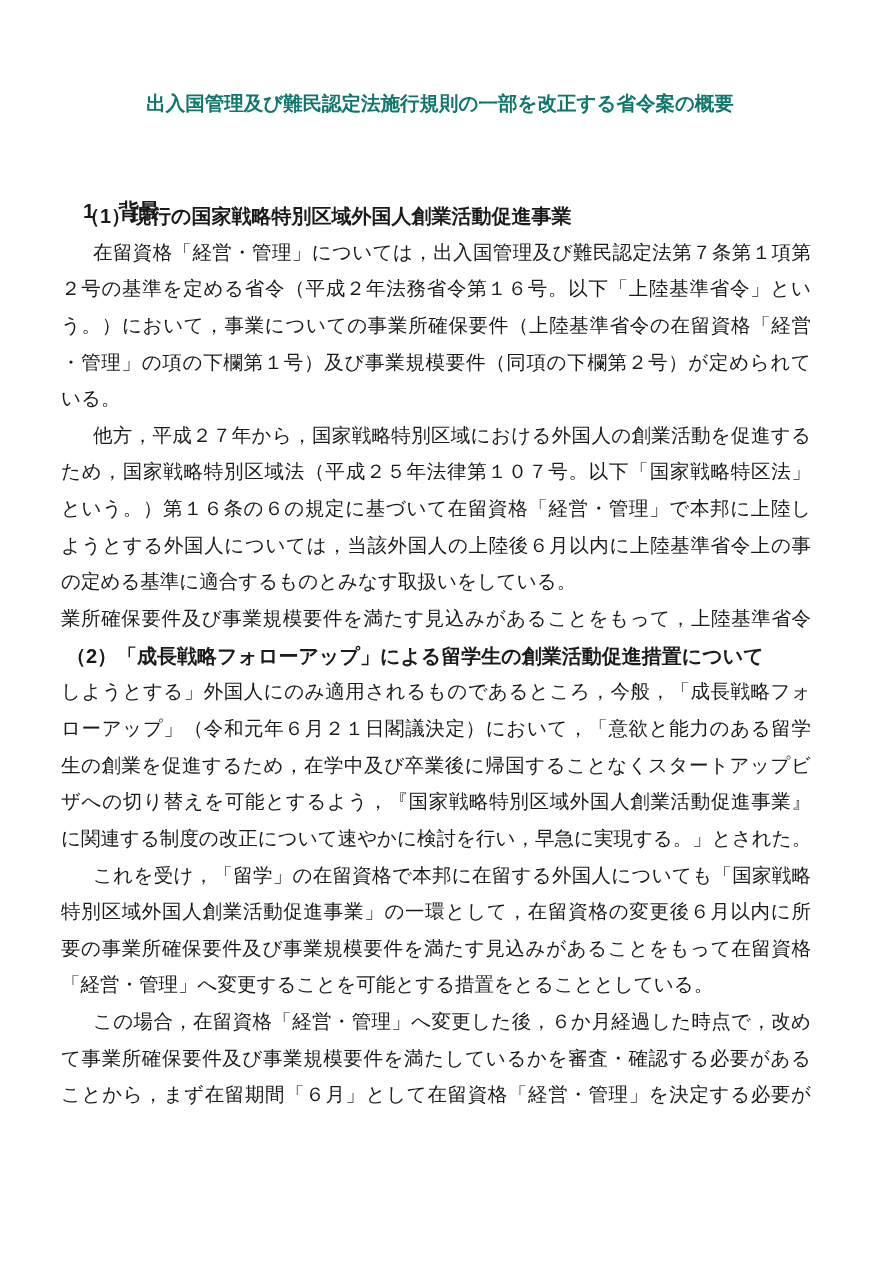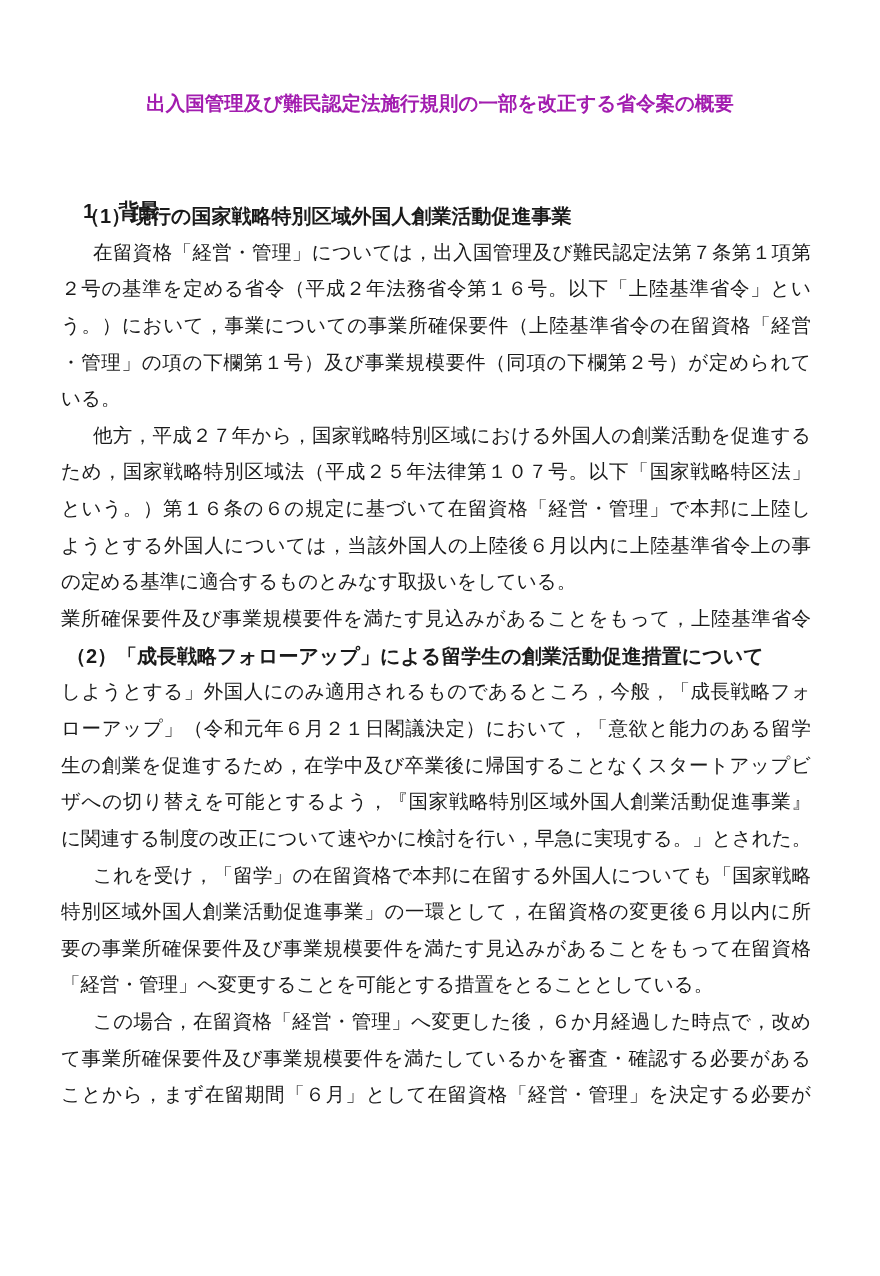--- a/index.html
+++ b/index.html
@@ -20,21 +20,21 @@
     position: absolute;
     top: 89px;
     left: 0;
     width: 880px;
     margin: 0;
     text-align: center;
     font-family: "Liberation Sans", sans-serif;
     font-weight: 700;
     font-size: 19.5px;
     line-height: 28px;
-    color: #a21caf;
+    color: #0f766e;
   }
   .sec-heading {
     position: absolute;
     top: 162px;
     left: 83px;
     font-family: "Liberation Sans", sans-serif;
     font-weight: 700;
     font-size: 20.5px;
     line-height: 26px;
     margin-top: 36px;

